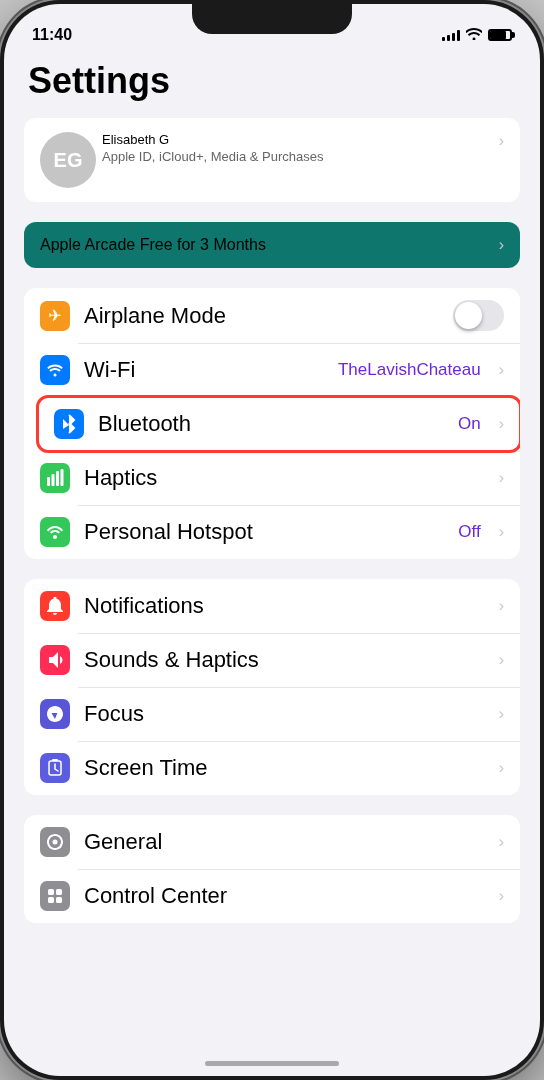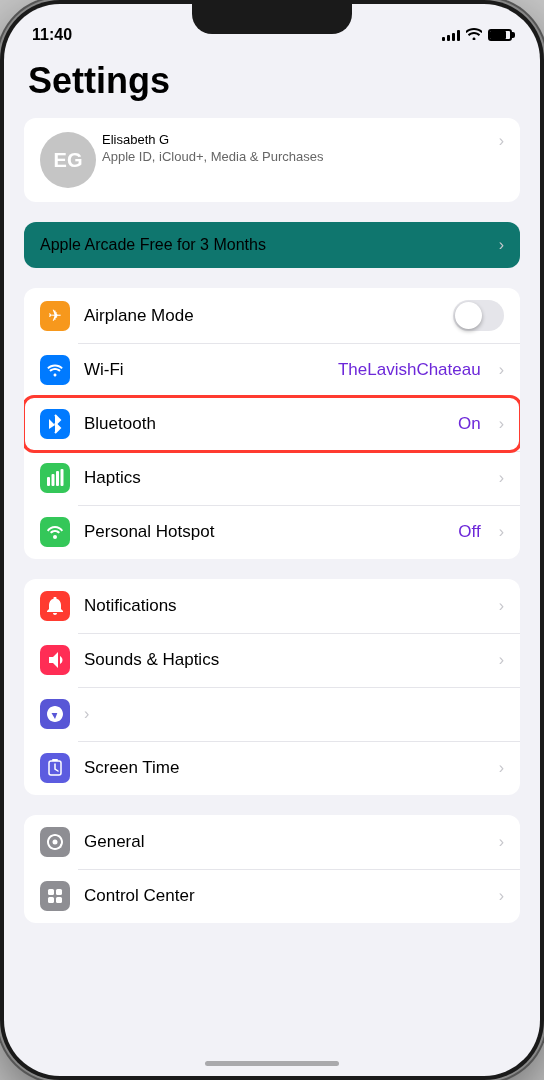--- a/index.html
+++ b/index.html
@@ -239,21 +239,21 @@
     .icon-bluetooth { background: #007aff; }
     .icon-green { background: #34c759; }
     .icon-green2 { background: #34c759; }
     .icon-red { background: #ff3b30; }
     .icon-pink { background: #ff2d55; }
     .icon-purple { background: #5856d6; }
     .icon-gray { background: #8e8e93; }
 
     .row-label {
       flex: 1;
-      font-size: 17px;
+      font-size: 22px;
       color: #000;
     }
 
     .row-value {
       font-size: 17px;
       color: #6d28d9;
       margin-right: 4px;
     }
 
     .toggle {
@@ -273,20 +273,21 @@
       height: 27px;
       border-radius: 50%;
       background: #fff;
       box-shadow: 0 2px 4px rgba(0,0,0,0.3);
     }
 
     
     .bluetooth-row {
       position: relative;
       background: #fff;
+      margin-left: 14px;
     }
 
     .bluetooth-highlight {
       position: absolute;
       inset: -2px;
       border: 3px solid #ff3b30;
       border-radius: 12px;
       pointer-events: none;
       z-index: 5;
     }
@@ -435,20 +436,21 @@
           <span class="row-label">Sounds &amp; Haptics</span>
           <span class="chevron">›</span>
         </div>
 
         <div class="settings-row">
           <div class="settings-icon icon-purple">
             <svg width="16" height="16" viewBox="0 0 16 16" fill="white">
               <path d="M8 0C3.58 0 0 3.58 0 8s3.58 8 8 8 8-3.58 8-8-3.58-8-8-8zm3.5 4L8 13 4.5 7h7z"></path>
             </svg>
           </div>
+          <span class="row-label">Focus</span>
           <span class="chevron">›</span>
         </div>
 
         <div class="settings-row">
           <div class="settings-icon" style="background: #5c5ce0;">
             <svg width="16" height="18" viewBox="0 0 16 18" fill="white">
               <rect x="2" y="2" width="12" height="14" rx="2" stroke="white" stroke-width="1.5" fill="none"></rect>
               <rect x="5" y="0" width="6" height="2" rx="1" fill="white"></rect>
               <path d="M8 5v5l3 2" stroke="white" stroke-width="1.5" stroke-linecap="round" fill="none"></path>
             </svg>

